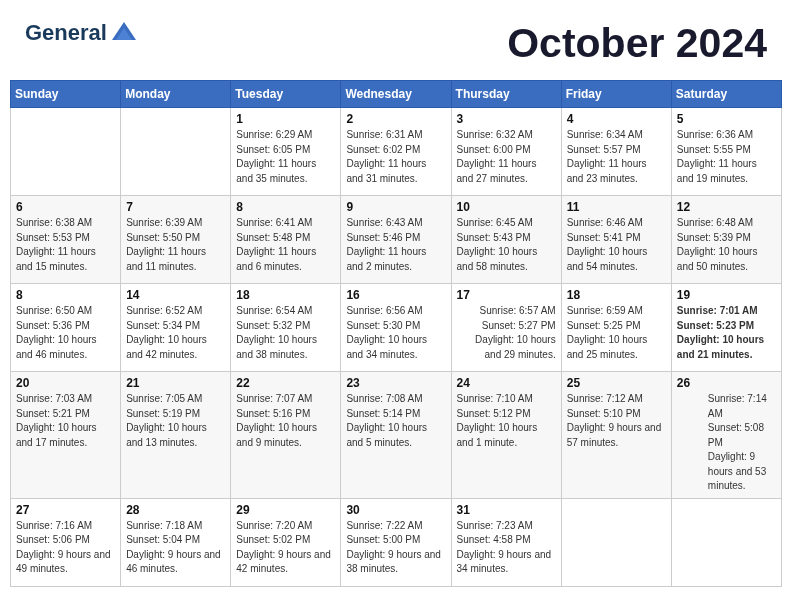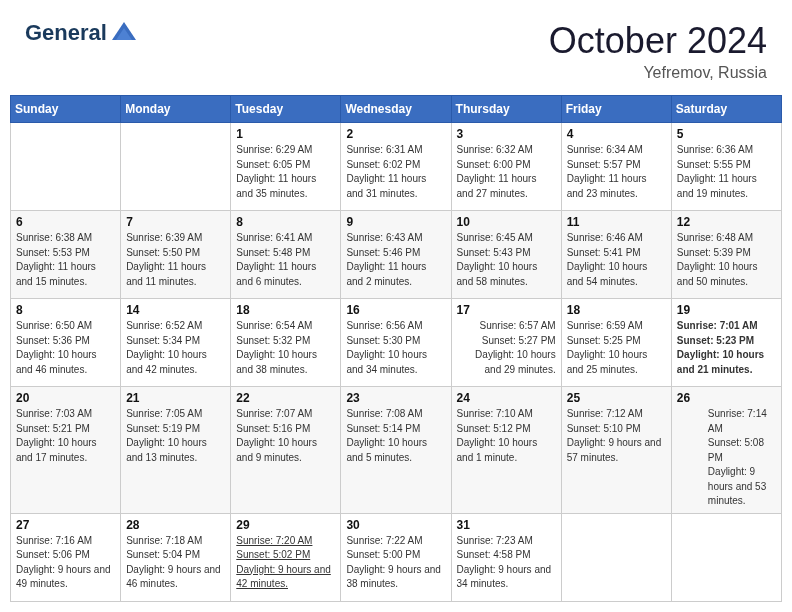--- a/index.html
+++ b/index.html
@@ -17,22 +17,22 @@
       padding: 10px 15px 5px 15px;
     }
     .logo {
       display: flex;
       align-items: center;
     }
     .title-block {
       text-align: right;
     }
     .month-title {
-      font-size: 36px;
-      font-weight: normal;
+      font-size: 41px;
+      font-weight: bold;
       color: #1a1a2e;
     }
     .location {
       font-size: 16px;
       color: #555;
       margin-top: 2px;
     }
     .calendar {
       width: 100%;
       border-collapse: collapse;
@@ -88,21 +88,20 @@
           General<svg style="display:inline;vertical-align:middle;margin-left:3px;" width="28" height="28" viewBox="0 0 28 28">
             <polygon points="14,2 26,20 2,20" fill="#3a6dc0"></polygon>
             <polygon points="14,8 22,20 6,20" fill="#5a90e0" opacity="0.6"></polygon>
           </svg>
         </div>
       </div>
     </div>
   </div>
   <div class="title-block">
     <div class="month-title">October 2024</div>
-    <div class="location">Yefremov, Russia</div>
   </div>
 </div>
 
 <table class="calendar">
   <thead>
     <tr>
     <th>Sunday</th>
         <th>Monday</th>
         <th>Tuesday</th>
         <th>Wednesday</th>
@@ -286,21 +285,21 @@
 Daylight: 9 hours and 49 minutes.</div>
         </td>
         <td>
           <div class="day-number">28</div>
           <div class="day-info" style="white-space: pre-line;">Sunrise: 7:18 AM
 Sunset: 5:04 PM
 Daylight: 9 hours and 46 minutes.</div>
         </td>
         <td>
           <div class="day-number">29</div>
-          <div class="day-info" style="white-space: pre-line; text-decoration: underline;">Sunrise: 7:20 AM
+          <div class="day-info" style="white-space: pre-line;">Sunrise: 7:20 AM
 Sunset: 5:02 PM
 Daylight: 9 hours and 42 minutes.</div>
         </td>
         <td>
           <div class="day-number">30</div>
           <div class="day-info" style="white-space: pre-line;">Sunrise: 7:22 AM
 Sunset: 5:00 PM
 Daylight: 9 hours and 38 minutes.</div>
         </td>
         <td>

